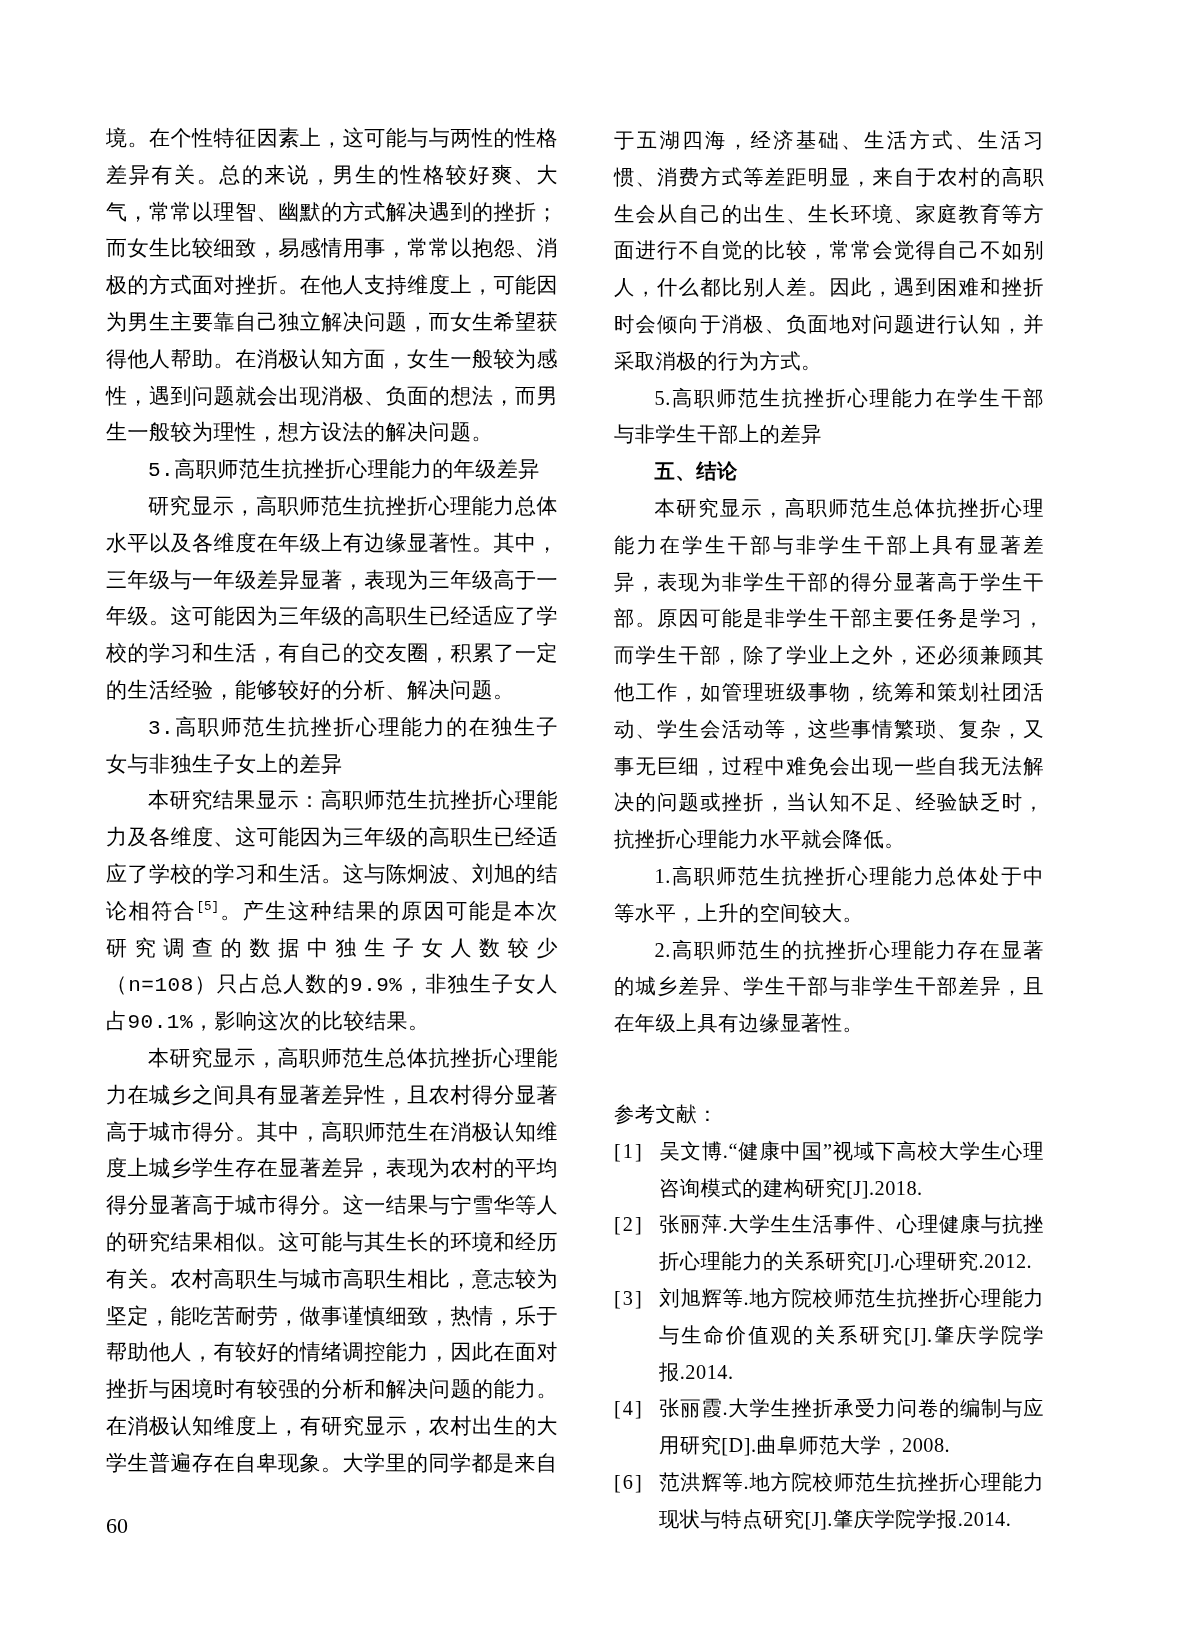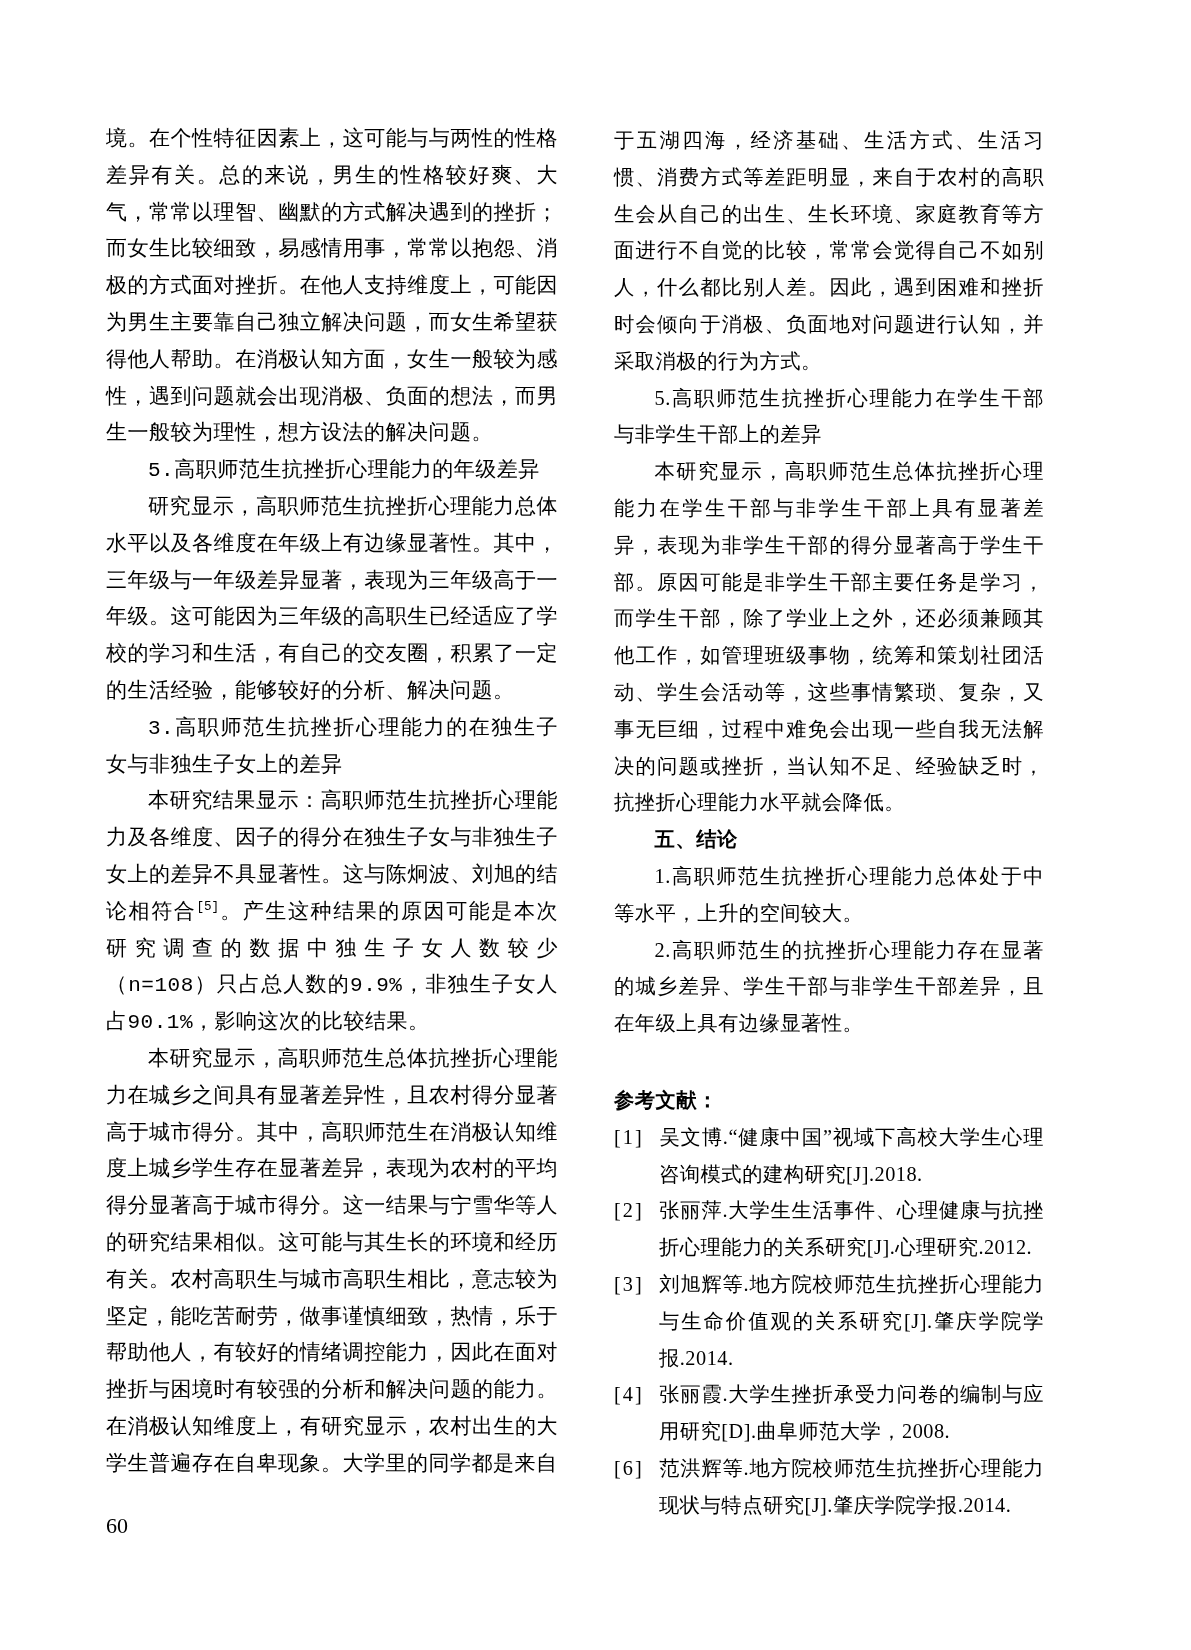--- a/index.html
+++ b/index.html
@@ -49,22 +49,22 @@
   .bold {
     font-weight: bold;
   }
   sup.cite {
     font-size: 0.6em;
     line-height: 0;
     vertical-align: super;
     letter-spacing: 0;
   }
   .refs-heading {
-    margin-top: 40px;
-    font-weight: bold;
+    margin-top: 54px;
+    font-weight: normal;
   }
   .ref {
     padding-left: 45px;
     text-align: justify;
     text-justify: inter-character;
   }
   .ref-label {
     display: inline-block;
     width: 45px;
     margin-left: -45px;
@@ -83,30 +83,30 @@
 <body>
 
 <div class="page">
 
   <div class="col col-left">
     <p class="body-par">境。在个性特征因素上，这可能与与两性的性格差异有关。总的来说，男生的性格较好爽、大气，常常以理智、幽默的方式解决遇到的挫折；而女生比较细致，易感情用事，常常以抱怨、消极的方式面对挫折。在他人支持维度上，可能因为男生主要靠自己独立解决问题，而女生希望获得他人帮助。在消极认知方面，女生一般较为感性，遇到问题就会出现消极、负面的想法，而男生一般较为理性，想方设法的解决问题。</p>
     <p class="body-par indent">5.高职师范生抗挫折心理能力的年级差异</p>
     <p class="body-par indent">研究显示，高职师范生抗挫折心理能力总体水平以及各维度在年级上有边缘显著性。其中，三年级与一年级差异显著，表现为三年级高于一年级。这可能因为三年级的高职生已经适应了学校的学习和生活，有自己的交友圈，积累了一定的生活经验，能够较好的分析、解决问题。</p>
     <p class="body-par indent">3.高职师范生抗挫折心理能力的在独生子女与非独生子女上的差异</p>
     <p class="body-par indent">
-      <span>本研究结果显示：高职师范生抗挫折心理能力及各维度、因子的得分在独生子女与非独生子女上的差异不具显著性。这与陈炯波、刘旭的结论相符合</span><sup class="cite">[5]</sup><span>。产生这种结果的原因可能是本次研究调查的数据中独生子女人数较少（n=108）只占总人数的9.9%，非独生子女人占90.1%，影响这次的比较结果。</span>
+      <span>本研究结果显示：高职师范生抗挫折心理能力及各维度、这可能因为三年级的高职生已经适应了学校的学习和生活。这与陈炯波、刘旭的结论相符合</span><sup class="cite">[5]</sup><span>。产生这种结果的原因可能是本次研究调查的数据中独生子女人数较少（n=108）只占总人数的9.9%，非独生子女人占90.1%，影响这次的比较结果。</span>
     </p>
     <p class="body-par indent">本研究显示，高职师范生总体抗挫折心理能力在城乡之间具有显著差异性，且农村得分显著高于城市得分。其中，高职师范生在消极认知维度上城乡学生存在显著差异，表现为农村的平均得分显著高于城市得分。这一结果与宁雪华等人的研究结果相似。这可能与其生长的环境和经历有关。农村高职生与城市高职生相比，意志较为坚定，能吃苦耐劳，做事谨慎细致，热情，乐于帮助他人，有较好的情绪调控能力，因此在面对挫折与困境时有较强的分析和解决问题的能力。在消极认知维度上，有研究显示，农村出生的大学生普遍存在自卑现象。大学里的同学都是来自</p>
   </div>
 
   <div class="col col-right">
     <p class="body-par">于五湖四海，经济基础、生活方式、生活习惯、消费方式等差距明显，来自于农村的高职生会从自己的出生、生长环境、家庭教育等方面进行不自觉的比较，常常会觉得自己不如别人，什么都比别人差。因此，遇到困难和挫折时会倾向于消极、负面地对问题进行认知，并采取消极的行为方式。</p>
     <p class="body-par indent">5.高职师范生抗挫折心理能力在学生干部与非学生干部上的差异</p>
+    <p class="body-par indent bold">五、结论</p>
     <p class="body-par indent">本研究显示，高职师范生总体抗挫折心理能力在学生干部与非学生干部上具有显著差异，表现为非学生干部的得分显著高于学生干部。原因可能是非学生干部主要任务是学习，而学生干部，除了学业上之外，还必须兼顾其他工作，如管理班级事物，统筹和策划社团活动、学生会活动等，这些事情繁琐、复杂，又事无巨细，过程中难免会出现一些自我无法解决的问题或挫折，当认知不足、经验缺乏时，抗挫折心理能力水平就会降低。</p>
-    <p class="body-par indent bold">五、结论</p>
     <p class="body-par indent">1.高职师范生抗挫折心理能力总体处于中等水平，上升的空间较大。</p>
     <p class="body-par indent">2.高职师范生的抗挫折心理能力存在显著的城乡差异、学生干部与非学生干部差异，且在年级上具有边缘显著性。</p>
 
     <p class="refs-heading">参考文献：</p>
 
     <div class="ref">
       <span class="ref-label">[1]</span><span>吴文博.“健康中国”视域下高校大学生心理咨询模式的建构研究[J].2018.</span>
     </div>
     <div class="ref">
       <span class="ref-label">[2]</span><span>张丽萍.大学生生活事件、心理健康与抗挫折心理能力的关系研究[J].心理研究.2012.</span>

